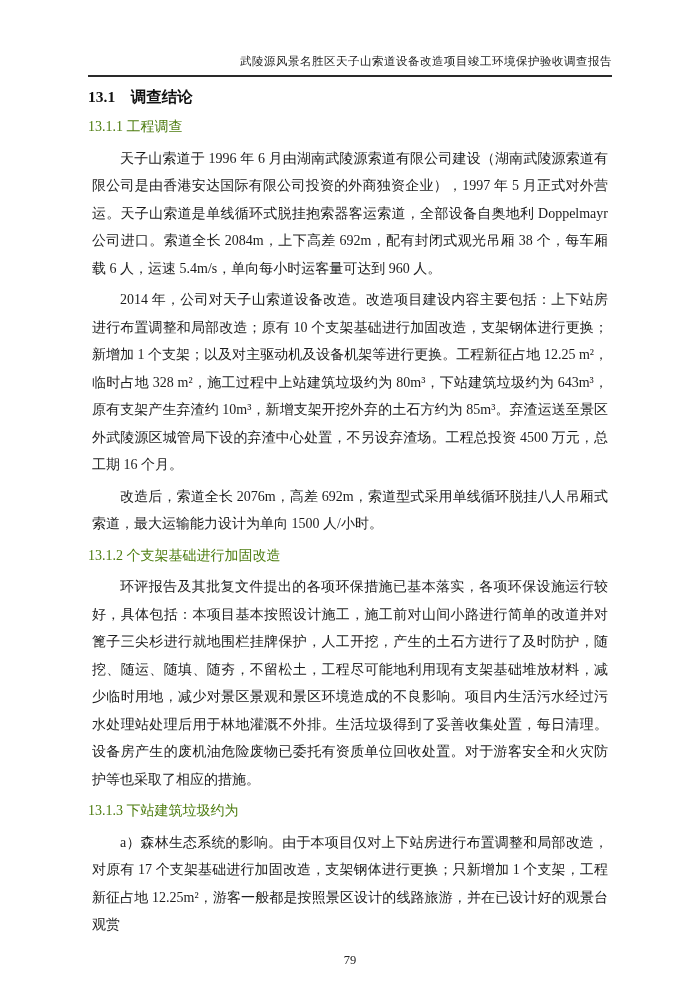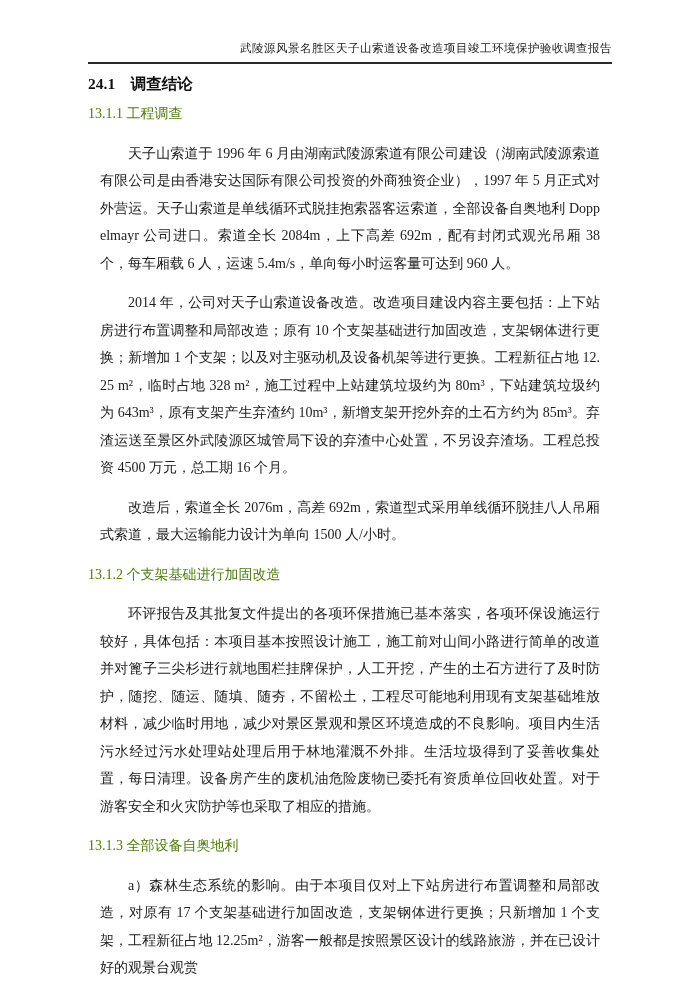--- a/index.html
+++ b/index.html
@@ -15,21 +15,21 @@
     color: #1c1c1c;
     overflow: hidden;
   }
   .content {
     position: absolute;
     left: 88px;
     top: 0;
     width: 524px;
   }
   .header-title {
-    padding-top: 42px;
+    padding-top: 55px;
     font-size: 11.5px;
     line-height: 13px;
     text-align: right;
     color: #222222;
     letter-spacing: 0.5px;
   }
   .header-rule {
     height: 0;
     border-top: 2px solid #2a2a2a;
     margin-top: 7px;
@@ -52,21 +52,21 @@
     font-size: 14px;
     font-weight: normal;
     margin: 0;
     line-height: 27.5px;
     color: #4d7c0f;
   }
   h3.doc-h3.first {
     margin-top: 6px;
   }
   p.doc-p {
-    margin: 12px;
+    margin: 4px;
     font-size: 14px;
     line-height: 27.5px;
     text-align: justify;
     text-justify: inter-ideograph;
     text-indent: 2em;
     color: #1c1c1c;
     word-break: break-all;
   }
   .page-number {
     margin-top: 14px;
@@ -80,33 +80,33 @@
 <body>
 
 <div class="content">
 
   <div>
     <div class="header-title">武陵源风景名胜区天子山索道设备改造项目竣工环境保护验收调查报告</div>
     <div class="header-rule"></div>
   </div>
 
 
-  <h2 class="doc-h2">24.1　调查结论</h2>
+  <h2 class="doc-h2">13.1　调查结论</h2>
 
   <h3 class="doc-h3 first">13.1.1 工程调查</h3>
 
   <p class="doc-p">天子山索道于 1996 年 6 月由湖南武陵源索道有限公司建设（湖南武陵源索道有限公司是由香港安达国际有限公司投资的外商独资企业），1997 年 5 月正式对外营运。天子山索道是单线循环式脱挂抱索器客运索道，全部设备自奥地利 Doppelmayr 公司进口。索道全长 2084m，上下高差 692m，配有封闭式观光吊厢 38 个，每车厢载 6 人，运速 5.4m/s，单向每小时运客量可达到 960 人。</p>
 
   <p class="doc-p">2014 年，公司对天子山索道设备改造。改造项目建设内容主要包括：上下站房进行布置调整和局部改造；原有 10 个支架基础进行加固改造，支架钢体进行更换；新增加 1 个支架；以及对主驱动机及设备机架等进行更换。工程新征占地 12.25 m²，临时占地 328 m²，施工过程中上站建筑垃圾约为 80m³，下站建筑垃圾约为 643m³，原有支架产生弃渣约 10m³，新增支架开挖外弃的土石方约为 85m³。弃渣运送至景区外武陵源区城管局下设的弃渣中心处置，不另设弃渣场。工程总投资 4500 万元，总工期 16 个月。</p>
 
   <p class="doc-p">改造后，索道全长 2076m，高差 692m，索道型式采用单线循环脱挂八人吊厢式索道，最大运输能力设计为单向 1500 人/小时。</p>
 
   <h3 class="doc-h3">13.1.2 个支架基础进行加固改造</h3>
 
   <p class="doc-p">环评报告及其批复文件提出的各项环保措施已基本落实，各项环保设施运行较好，具体包括：本项目基本按照设计施工，施工前对山间小路进行简单的改道并对篦子三尖杉进行就地围栏挂牌保护，人工开挖，产生的土石方进行了及时防护，随挖、随运、随填、随夯，不留松土，工程尽可能地利用现有支架基础堆放材料，减少临时用地，减少对景区景观和景区环境造成的不良影响。项目内生活污水经过污水处理站处理后用于林地灌溉不外排。生活垃圾得到了妥善收集处置，每日清理。设备房产生的废机油危险废物已委托有资质单位回收处置。对于游客安全和火灾防护等也采取了相应的措施。</p>
 
-  <h3 class="doc-h3">13.1.3 全部设备自奥地利</h3>
+  <h3 class="doc-h3">13.1.3 下站建筑垃圾约为</h3>
 
   <p class="doc-p">a）森林生态系统的影响。由于本项目仅对上下站房进行布置调整和局部改造，对原有 17 个支架基础进行加固改造，支架钢体进行更换；只新增加 1 个支架，工程新征占地 12.25m²，游客一般都是按照景区设计的线路旅游，并在已设计好的观景台观赏</p>
 
   <div class="page-number">79</div>
 
 </div>
 
 </body></html>

